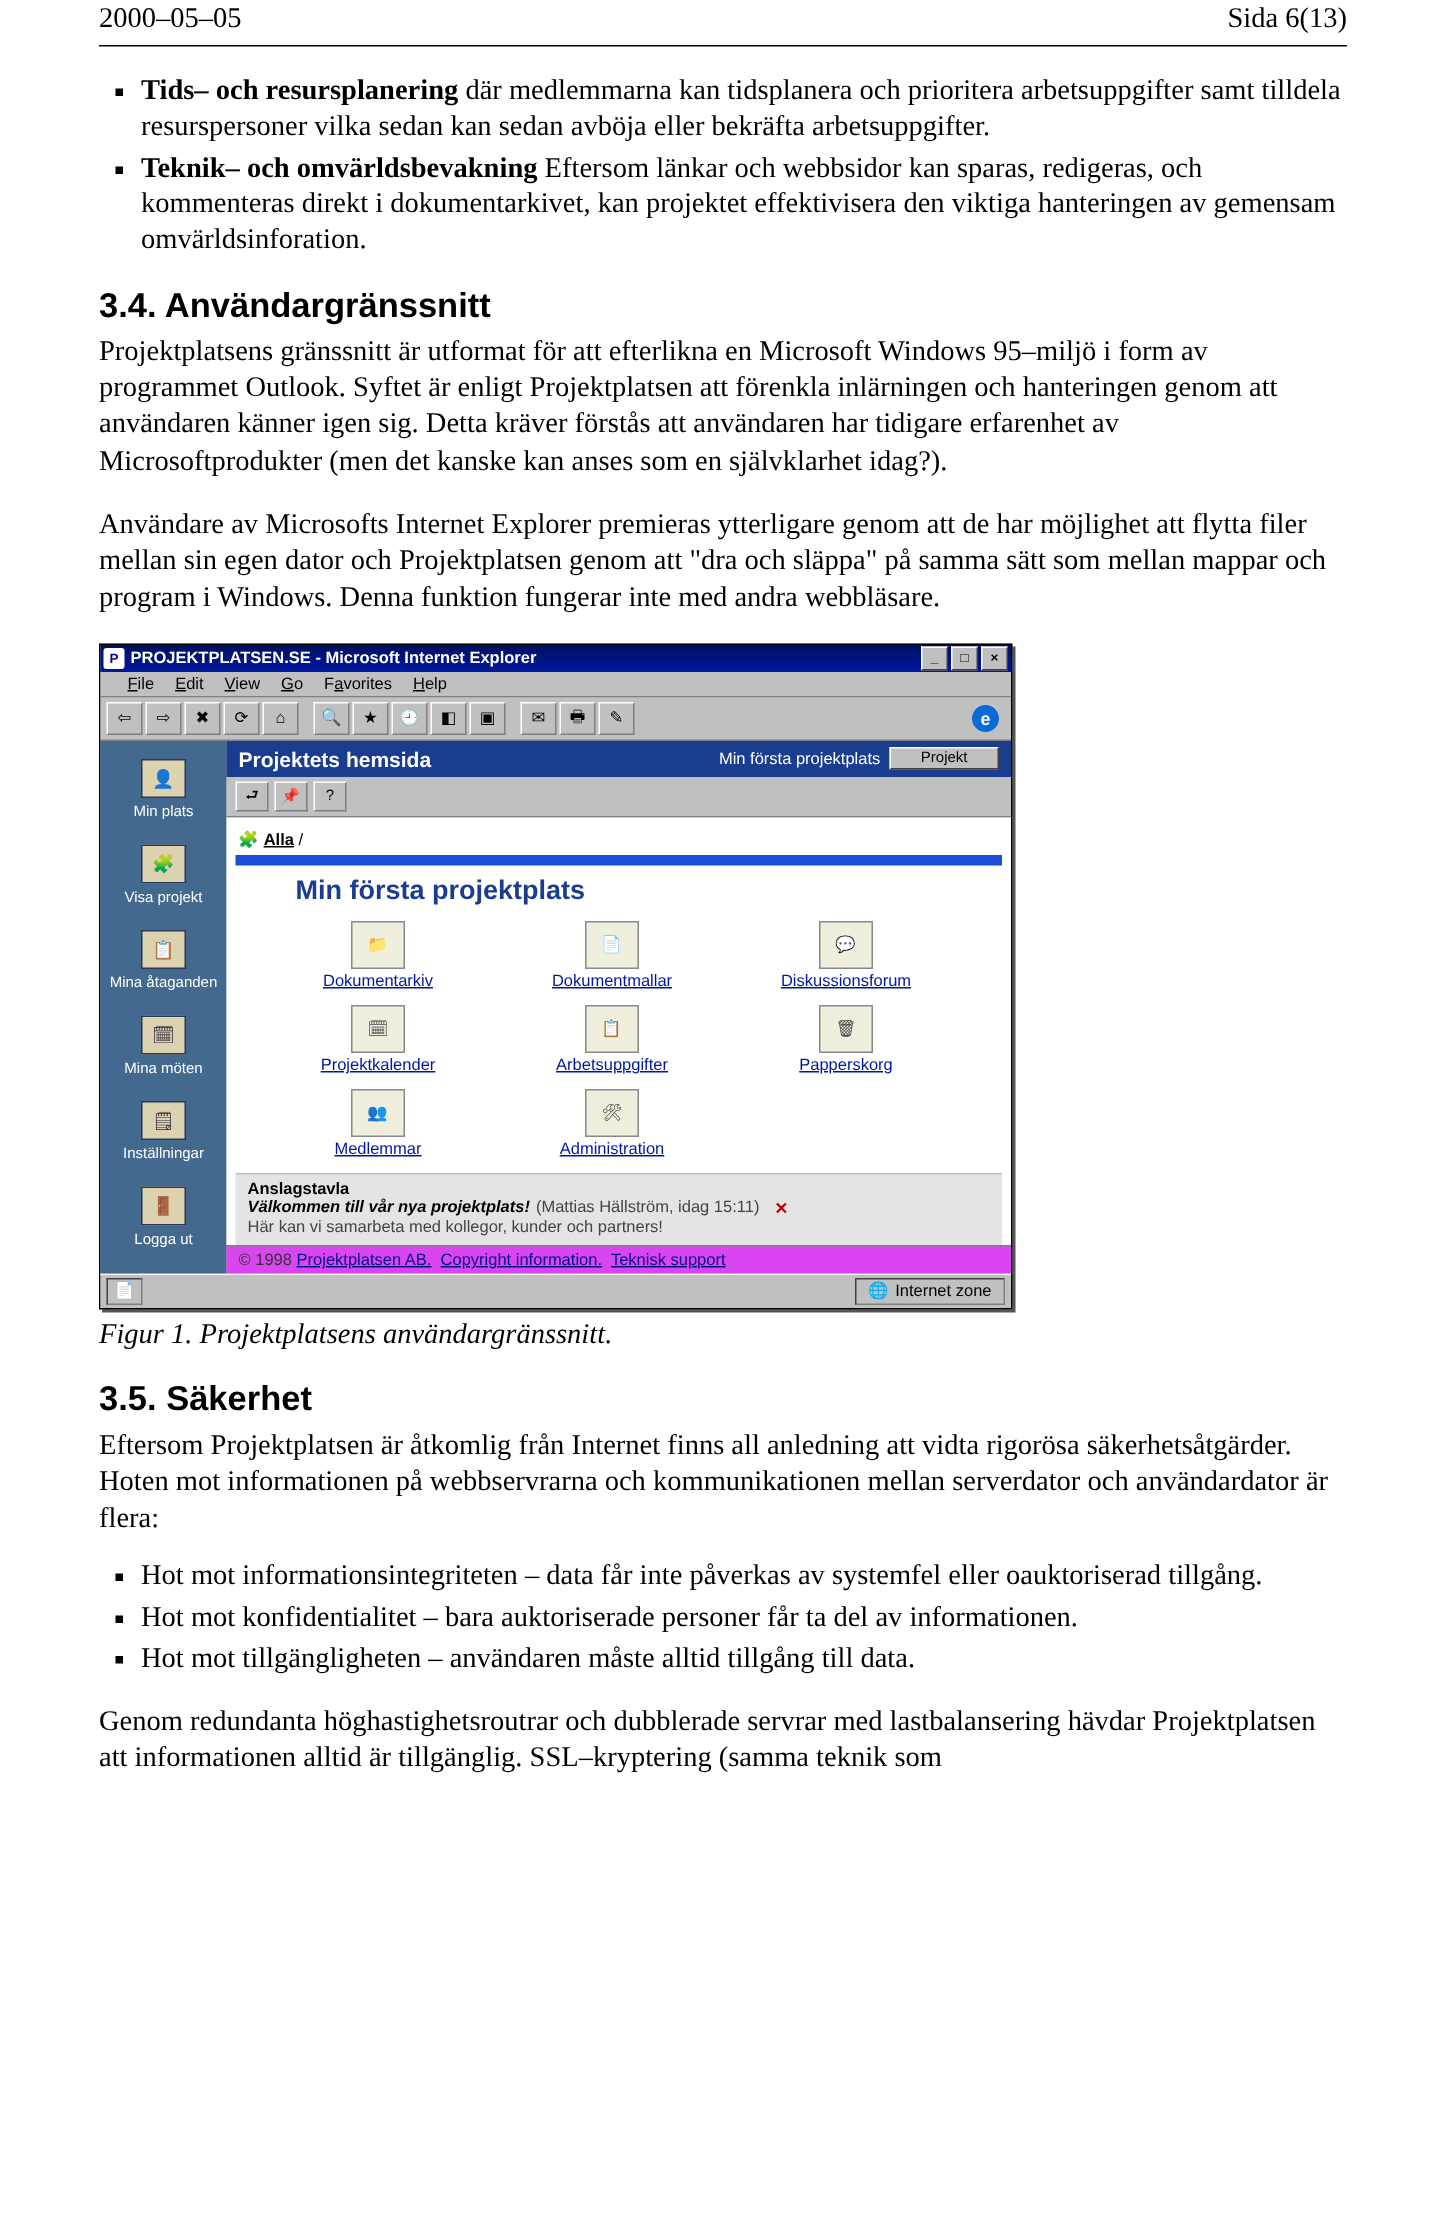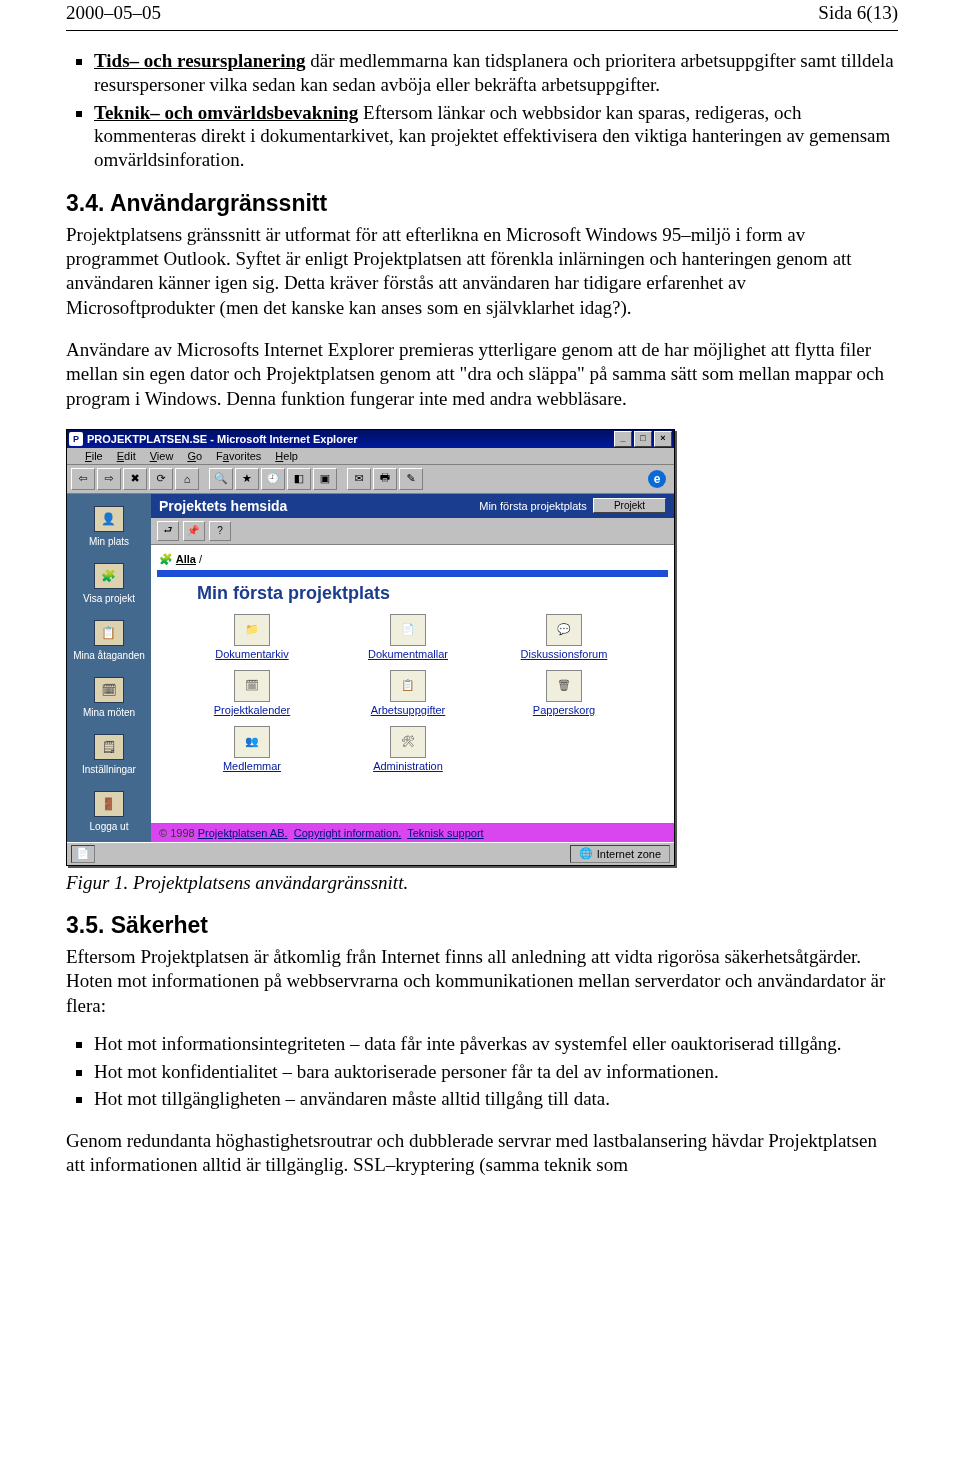--- a/index.html
+++ b/index.html
@@ -27,21 +27,21 @@
   }
   ul.square {
     list-style-type: square;
     padding-left: 28px;
     margin: 0 0 18px 0;
   }
   ul.square li {
     margin-bottom: 4px;
     line-height: 1.25;
   }
-  .b { font-weight: bold; text-decoration: underline; }
+  .b { font-weight: bold; }
   h2.sec {
     font-family: Arial, Helvetica, sans-serif;
     font-weight: bold;
     font-size: 23px;
     margin: 18px 0 6px 0;
   }
   p.body {
     margin: 0 0 18px 0;
     line-height: 1.28;
   }
@@ -306,20 +306,29 @@
               </div>
           <div class="cell">
                 <div class="cicon">👥</div>
                 <div class="clabel">Medlemmar</div>
               </div>
           <div class="cell">
                 <div class="cicon">🛠</div>
                 <div class="clabel">Administration</div>
               </div>
         </div>
+        <div class="anslag">
+          <div class="atitle">Anslagstavla</div>
+          <div class="aline">
+            <span class="ital">Välkommen till vår nya projektplats!</span>
+            <span class="graysm">(Mattias Hällström, idag 15:11)</span>
+            <span class="redx">✕</span>
+          </div>
+          <div class="aline graysm">Här kan vi samarbeta med kollegor, kunder och partners!</div>
+        </div>
       </div>
       <div class="footer">
         <span>© 1998 </span>
         <a>Projektplatsen AB.</a>&nbsp;
         <a>Copyright information.</a>&nbsp;
         <a>Teknisk support</a>
       </div>
     </div>
   </div>
 

